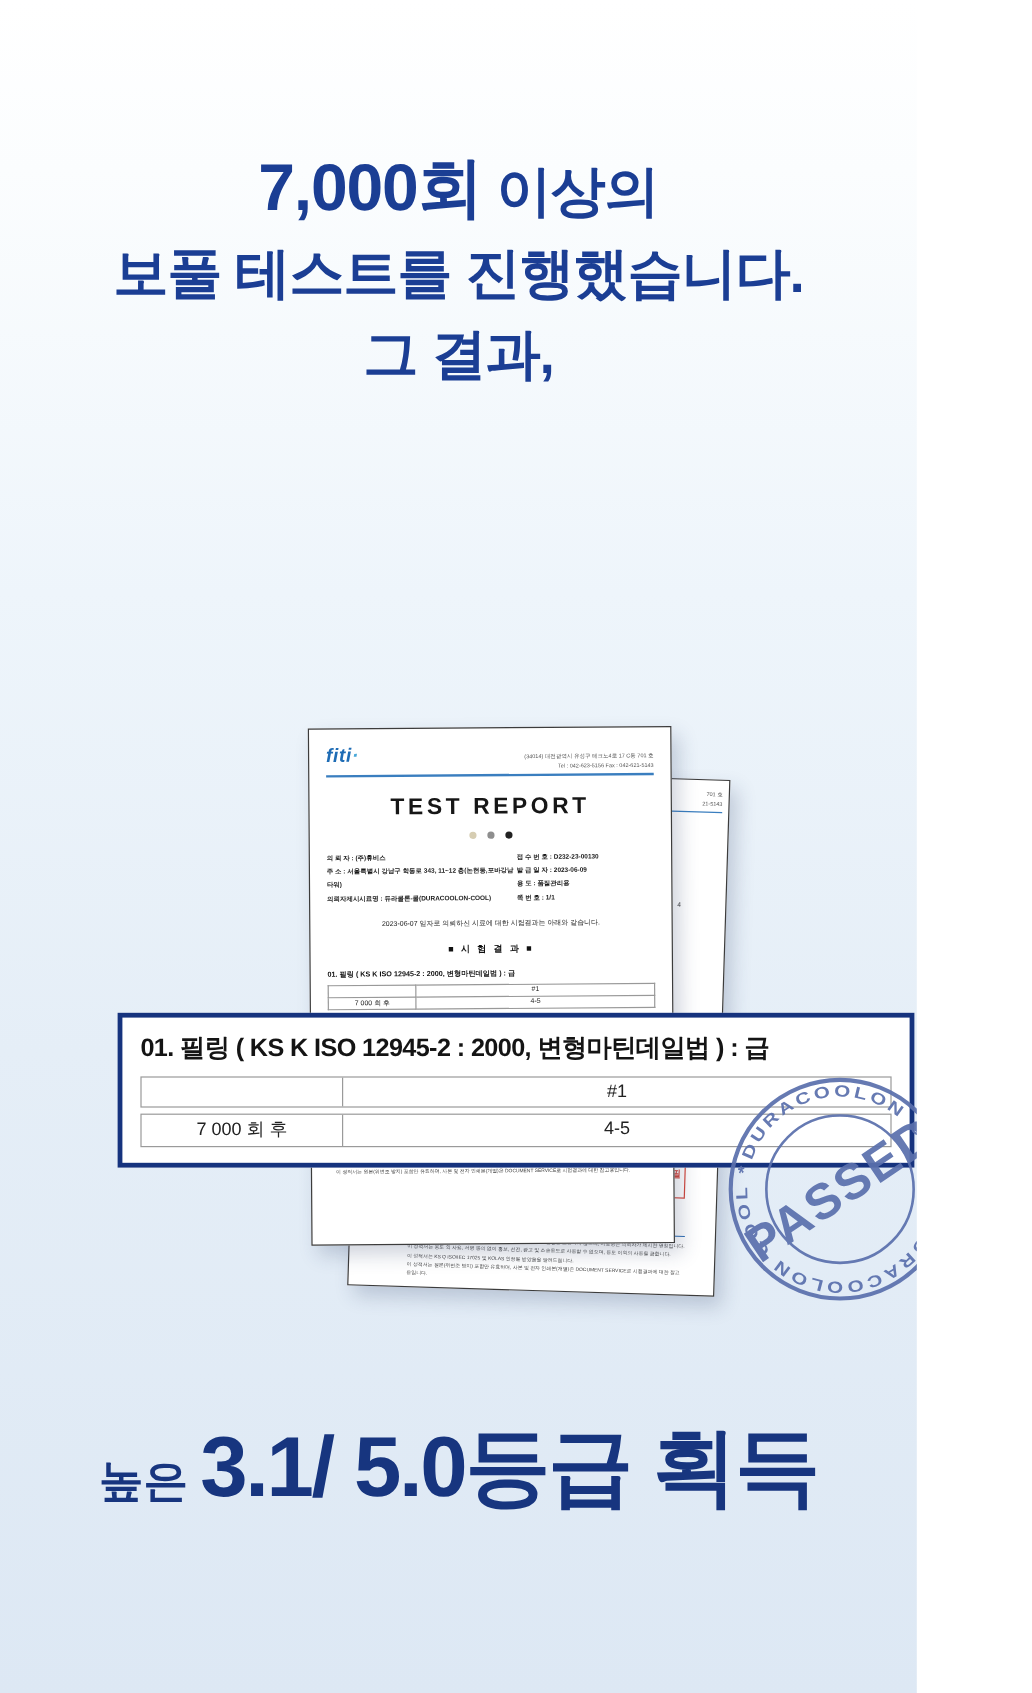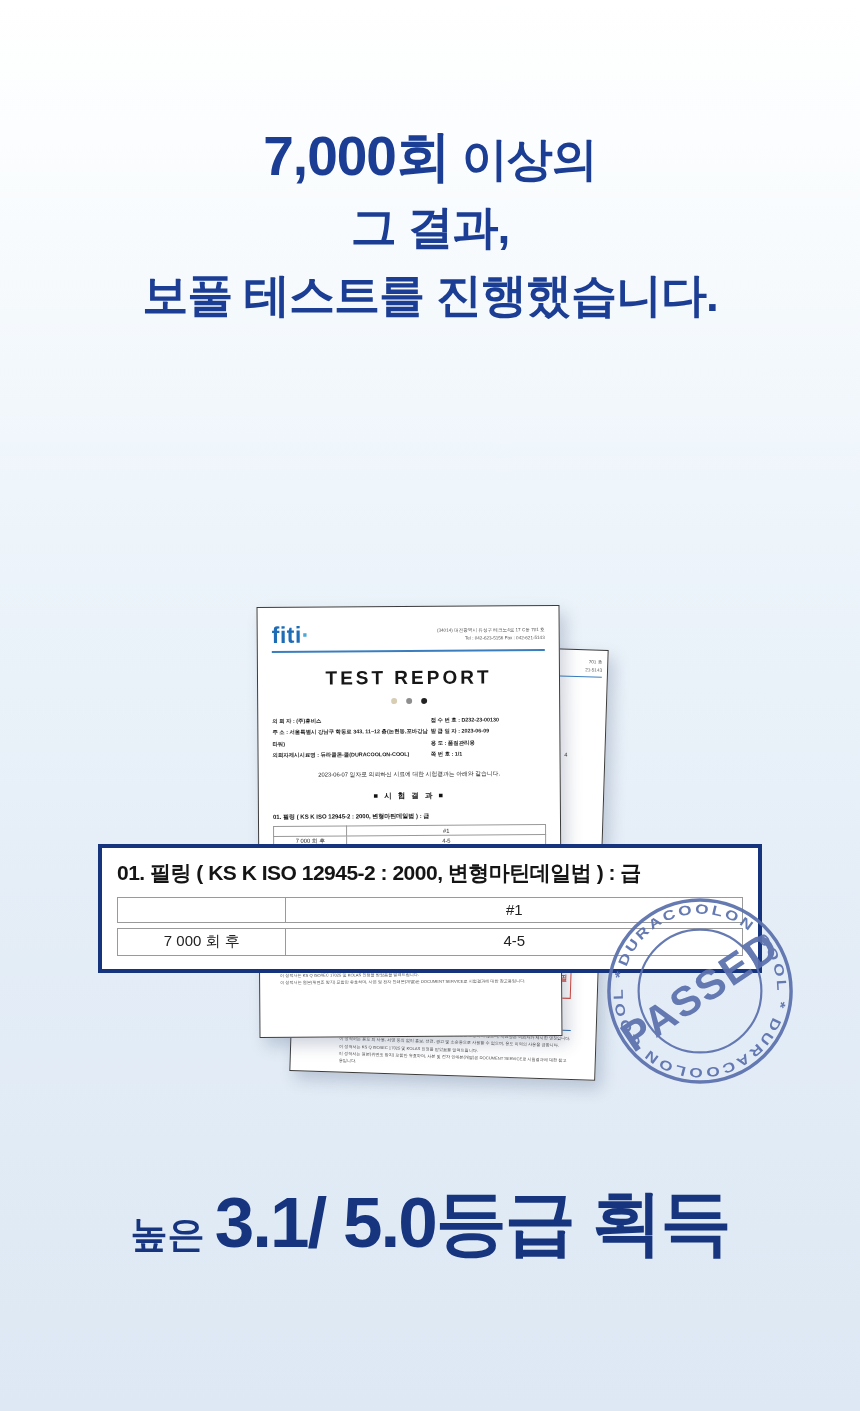--- a/index.html
+++ b/index.html
@@ -1,39 +1,39 @@
 <!DOCTYPE html>
 <html><head>
 <meta charset="utf-8">
 <style>
   * { margin:0; padding:0; box-sizing:border-box; }
   html,body { width:860px; }
   body { font-family:"Liberation Sans","DejaVu Sans",sans-serif; }
-  .page { position:relative; width:860px; height:1411px; overflow:hidden;
+  .page { position:relative; width:764px; height:1411px; overflow:hidden;
     background:linear-gradient(180deg,#ffffff 0%,#fbfdfe 10%,#eef5fb 35%,#e5eef7 62%,#dde8f4 100%); }
 
   
   .headline { position:absolute; top:122px; left:0; right:0; text-align:center;
     color:#1b3e94; font-weight:800; font-size:46px; line-height:68px; letter-spacing:-1px; }
   .headline .xl { font-size:55px; }
 
   
   .badge { position:absolute; top:467px; left:50%; transform:translateX(-50%);
     background:#1e3f96; color:#ffffff; font-size:41px; font-weight:800;
     padding:0 56px; height:94px; line-height:92px; border-radius:47px; white-space:nowrap; }
 
   
   .sheet { position:absolute; background:#ffffff; border:1.5px solid #3c3c3c;
     box-shadow:6px 8px 16px rgba(40,60,100,.22); }
   .sheet2 { left:296px; top:645px; width:306px; height:431px; transform:rotate(1.8deg); z-index:1; }
   .sheet1 { left:258px; top:606px; width:303px; height:431px; transform:rotate(-0.4deg);
     z-index:2; padding:14px 14px 8px; }
 
   .doc-header { display:flex; justify-content:space-between; align-items:flex-start; }
-  .fiti-logo { font-size:23px; font-weight:800; color:#1e6cb5; letter-spacing:0.5px; }
+  .fiti-logo { font-size:16px; font-weight:800; color:#1e6cb5; letter-spacing:0.5px; font-style:italic; }
   .fiti-logo .dot { color:#49a8d8; }
   .doc-address { text-align:right; font-size:4.6px; color:#555; line-height:1.7; margin-top:6px; }
   .doc-rule { border-top:2px solid #3a7ebf; margin-top:2px; }
   .doc-title { text-align:center; font-size:19px; font-weight:700; letter-spacing:3px; color:#161616; margin-top:15px; }
   .doc-dots { display:flex; justify-content:center; gap:9px; margin-top:9px; }
   .dot-c { width:6px; height:6px; border-radius:50%; }
   .doc-meta { display:flex; margin-top:11px; font-size:5.4px; color:#1a1a1a; font-weight:700; }
   .doc-meta .col-l { width:58%; line-height:2.1; }
   .doc-meta .col-r { width:42%; line-height:2.1; }
   .doc-intro { text-align:center; font-size:5.8px; margin-top:10px; color:#222; }
@@ -83,22 +83,22 @@
   .footer2 .pre { font-size:37px; font-weight:700; vertical-align:baseline; }
   .footer2 .big { font-size:71px; font-weight:800; letter-spacing:-2px; vertical-align:baseline; }
 </style>
 </head>
 <body>
 
 <div class="page">
 
   <div class="headline">
     <div><span class="xl">7,000회</span><span> 이상의</span></div>
+    <div>보풀 테스트를 진행했습니다.</div>
     <div>그 결과,</div>
-    <div>보풀 테스트를 진행했습니다.</div>
   </div>
 
 
   <div class="sheet sheet2">
     <div class="s2-top">
       <div>701 호</div>
       <div>21-5143</div>
       <div class="s2-rule"></div>
     </div>
     <div class="s2-mark">4</div>

